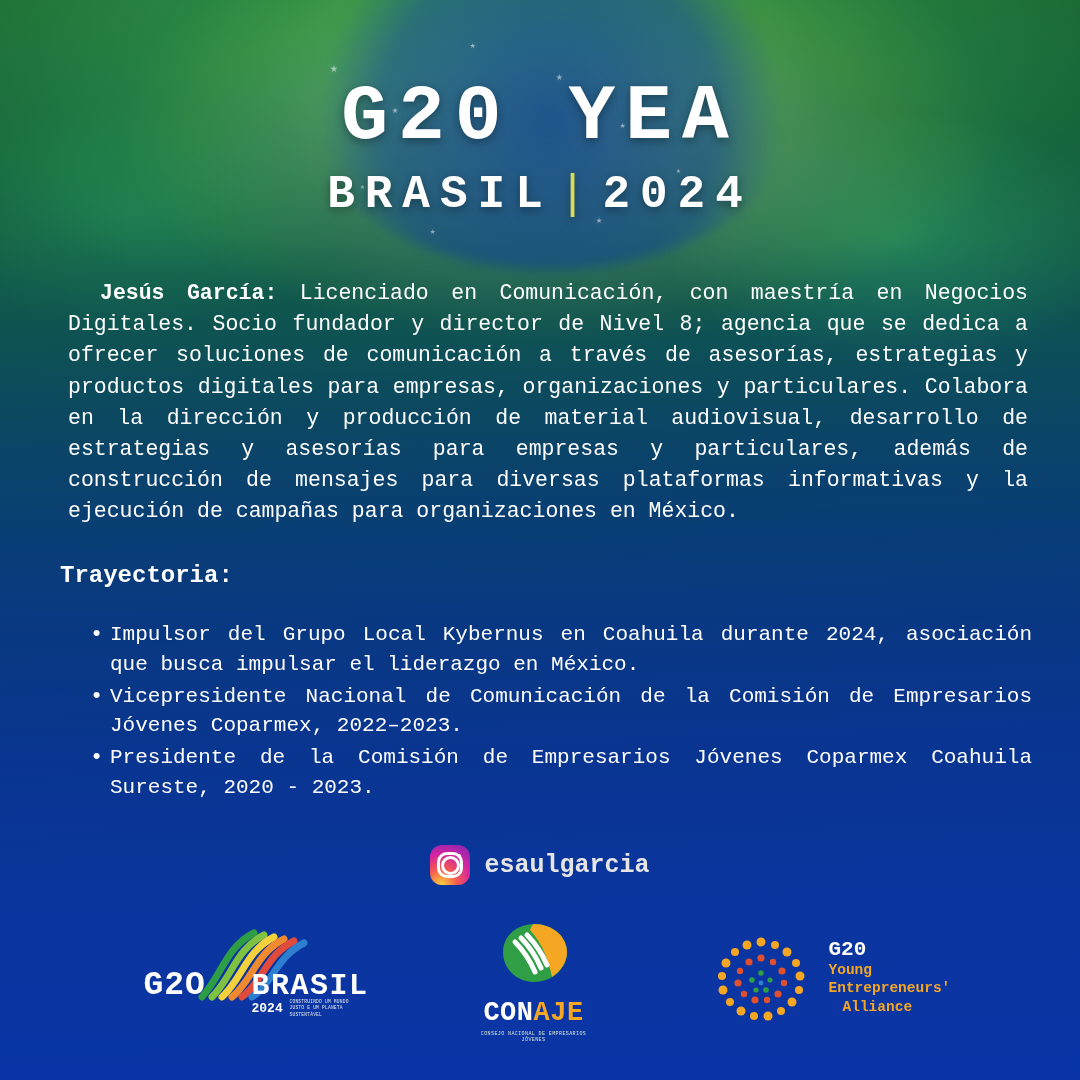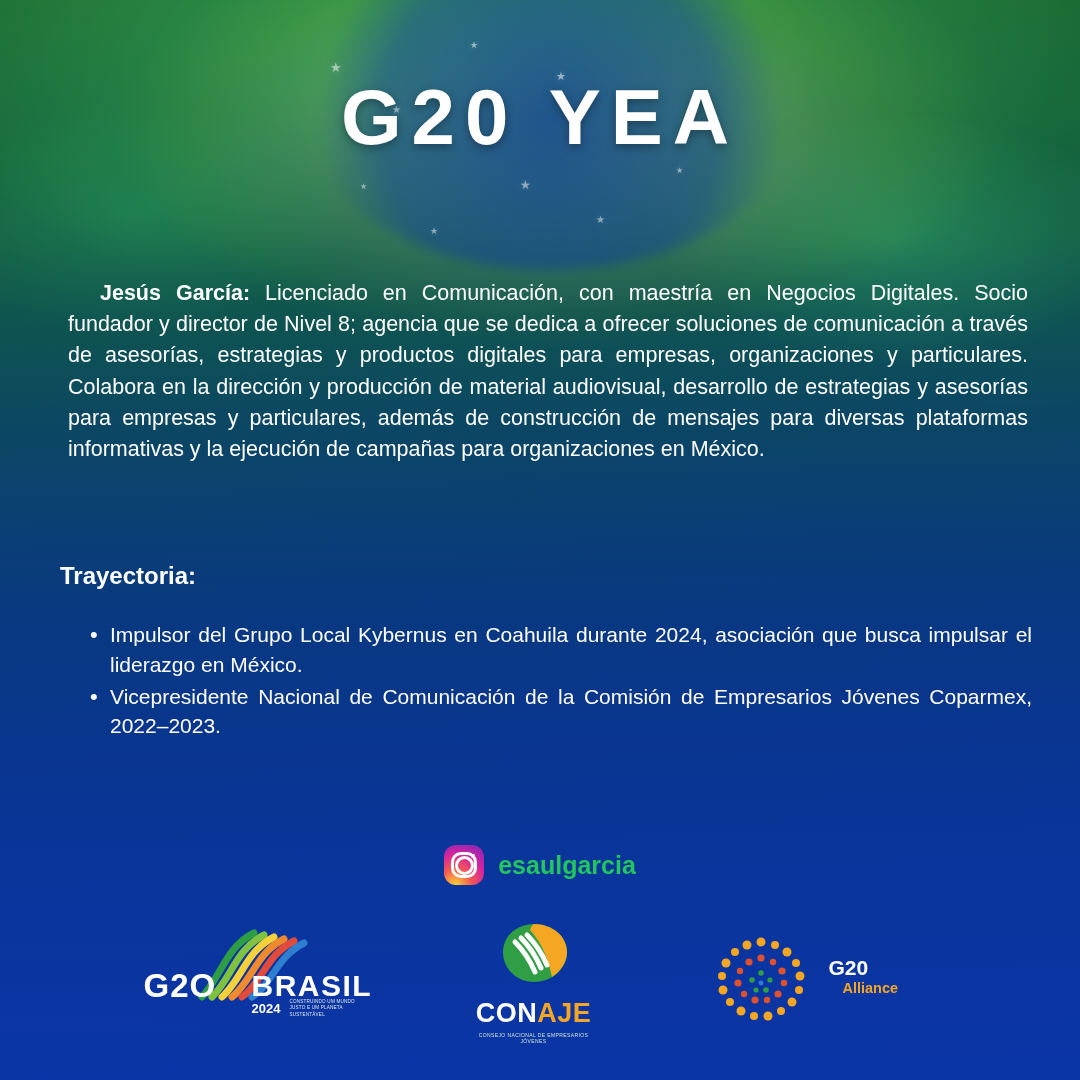--- a/index.html
+++ b/index.html
@@ -38,21 +38,21 @@
   .bg-stars { position:absolute; inset:0; }
   .bg-stars i {
     position:absolute; color:#ffffff; opacity:.55; font-style:normal;
     text-shadow:0 0 6px rgba(255,255,255,.35);
   }
   .bg-darkwash {
     position:absolute; inset:0;
     background: linear-gradient(180deg, rgba(0,0,0,0) 0%, rgba(3,30,80,0.10) 22%, rgba(5,40,120,0.35) 40%, rgba(8,45,140,0.55) 58%, rgba(10,50,160,0.45) 100%);
   }
 
-  .page { position:relative; width:1080px; height:1080px; }
+  .page { position:relative; width:1080px; height:1080px;font-family:Liberation Mono, monospace; }
 
   
   .title-block { position:absolute; left:0; right:0; top:78px; text-align:center; }
   .title-main {
     font-size:78px; font-weight:bold; color:#ffffff;
     letter-spacing:10px; line-height:1;
     text-shadow: 0 3px 10px rgba(0,0,0,.35);
   }
   .title-sub {
     margin-top:16px;
@@ -99,21 +99,21 @@
   }
   .ig-badge .ring {
     width:19px; height:19px; border:3px solid #fff; border-radius:50%;
   }
   .ig-badge .dot {
     position:absolute; top:9px; right:9px; width:4px; height:4px; background:#fff; border-radius:50%;
   }
   .ig-badge .frame {
     position:absolute; inset:7px; border:3px solid #fff; border-radius:10px;
   }
-  .handle-text { color:#22c55e; font-size:25px; font-weight:bold; }
+  .handle-text { color:#e5e5e5; font-size:25px; font-weight:bold; }
 
   
   .logos {
     position:absolute; left:0; right:0; top:915px; height:125px;
     display:flex; align-items:center; justify-content:center; gap:110px;
   }
 
   
   .logo-g20br { position:relative; width:215px; height:110px;margin-left:37px; }
   .logo-g20br .swoosh { position:absolute; left:52px; top:2px; width:120px; height:76px; }
@@ -166,30 +166,34 @@
     <i style="left:520px; top:178px; font-size:12px;">★</i>
     <i style="left:596px; top:214px; font-size:10px;">★</i>
     <i style="left:430px; top:226px; font-size:9px;">★</i>
     <i style="left:360px; top:182px; font-size:8px;">★</i>
     <i style="left:676px; top:166px; font-size:8px;">★</i>
   </div>
   <div class="bg-darkwash"></div>
 
   <div class="title-block">
     <div class="title-main">G20 YEA</div>
+    <div class="title-sub">
+      <span>BRASIL</span><span class="sep">|</span><span>2024</span>
+    </div>
   </div>
 
   <p class="bio">
     <span class="name">Jesús García:</span><span> Licenciado en Comunicación, con maestría en Negocios Digitales. Socio fundador y director de Nivel 8; agencia que se dedica a ofrecer soluciones de comunicación a través de asesorías, estrategias y productos digitales para empresas, organizaciones y particulares.  Colabora en la dirección y producción de material audiovisual, desarrollo de estrategias y asesorías para empresas y particulares, además de construcción de mensajes para diversas plataformas informativas y la ejecución de campañas para organizaciones en México.</span>
   </p>
 
   <div class="traj-heading">Trayectoria:</div>
   <ul class="traj-list">
     <li>Impulsor del Grupo Local Kybernus en Coahuila durante 2024, asociación que busca impulsar el liderazgo en México.</li>
     <li>Vicepresidente Nacional de Comunicación de la Comisión de Empresarios Jóvenes Coparmex, 2022–2023.</li>
+    <li>Presidente de la Comisión de Empresarios Jóvenes Coparmex Coahuila Sureste, 2020 - 2023.</li>
   </ul>
 
   <div class="handle">
     <span class="ig-badge">
       <span class="frame"></span>
       <span class="ring"></span>
       <span class="dot"></span>
     </span>
     <span class="handle-text">esaulgarcia</span>
   </div>
@@ -269,18 +273,19 @@
             <circle cx="47" cy="62" r="2.6"></circle>
               <circle cx="43" cy="52" r="2.8"></circle>
           </g>
           <g fill="#2f7fd0">
             <circle cx="52" cy="55" r="2.4"></circle>
           </g>
         </svg>
       </div>
       <div class="txt">
         <div class="g20">G20</div>
+        <div class="l1">Young Entrepreneurs'</div>
         <div class="l2">Alliance</div>
       </div>
     </div>
 
   </div>
 </div>
 
 </body></html>

